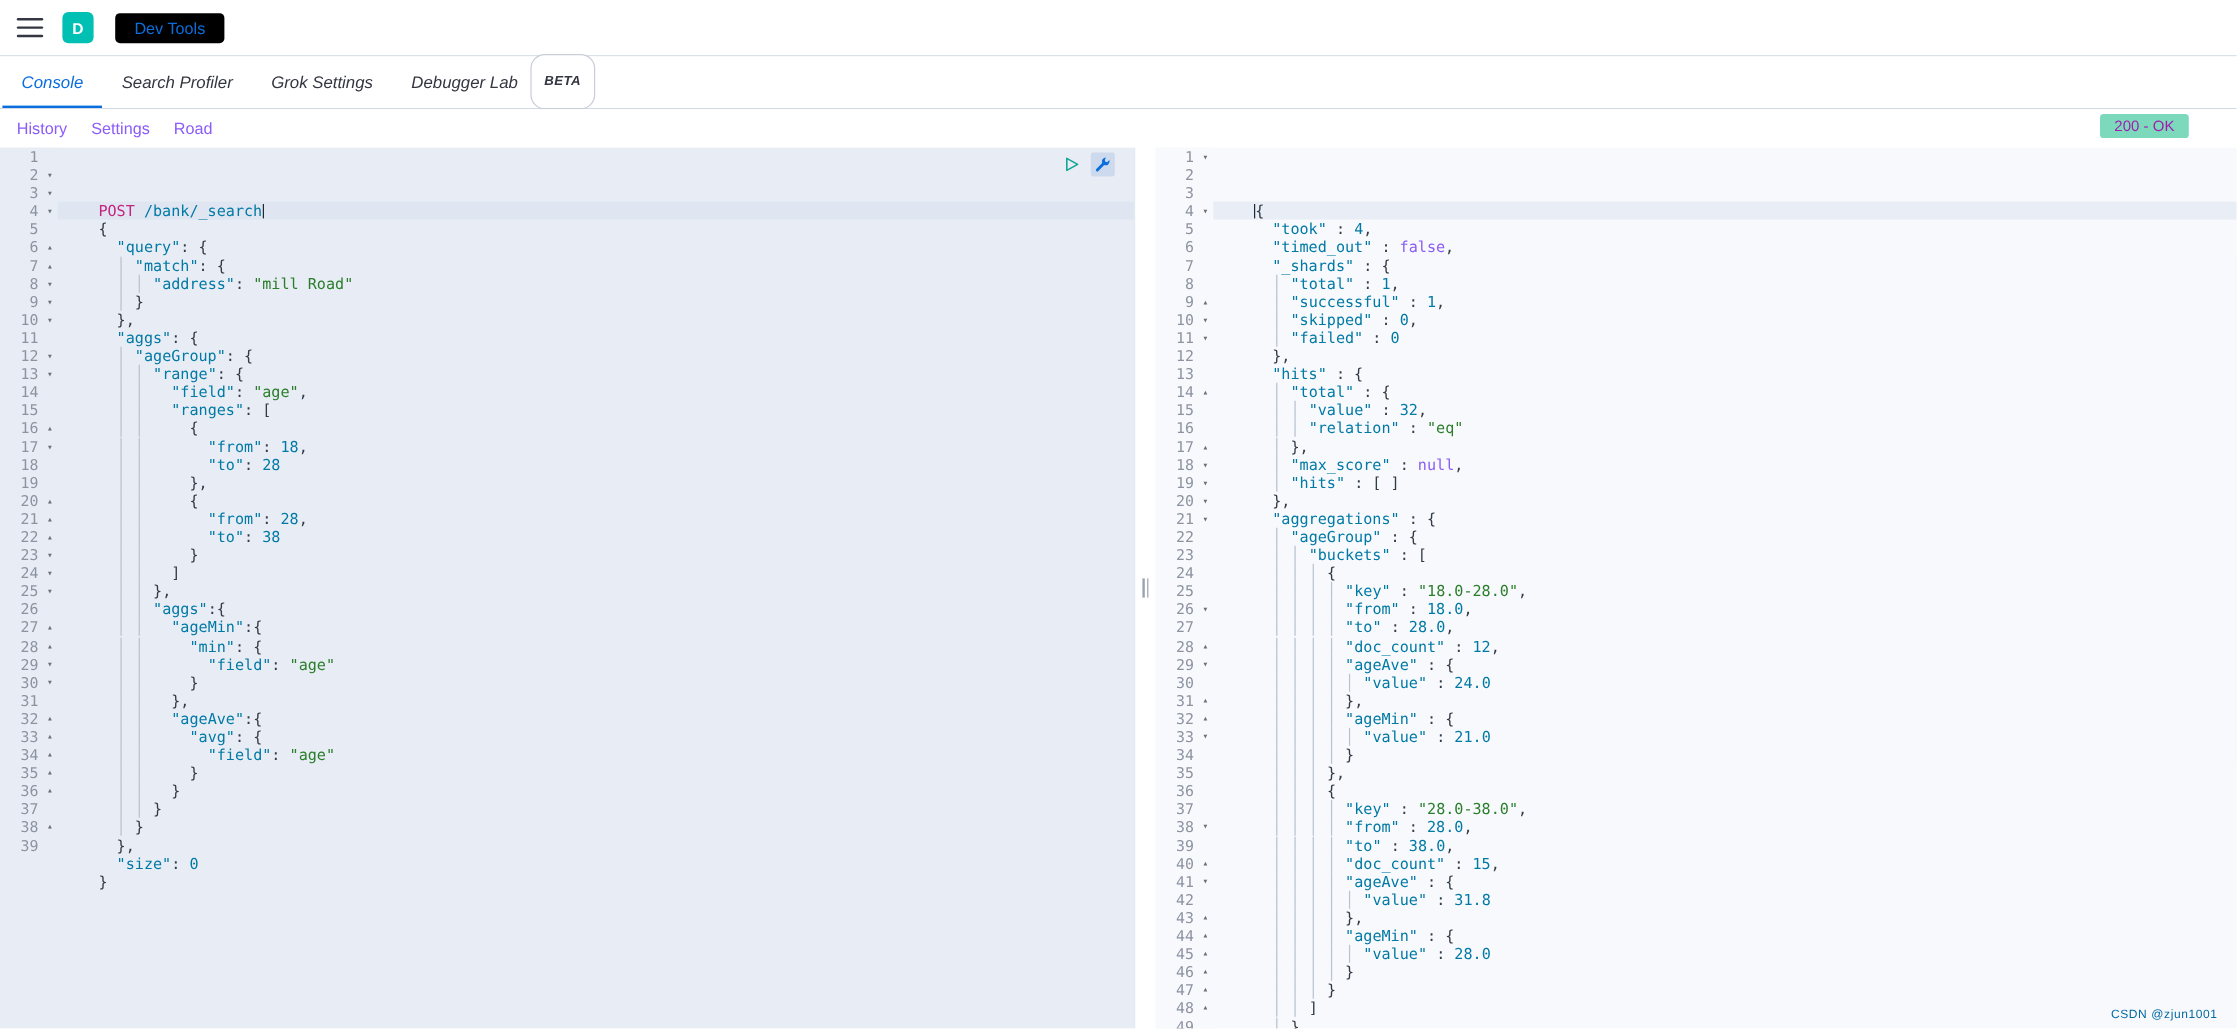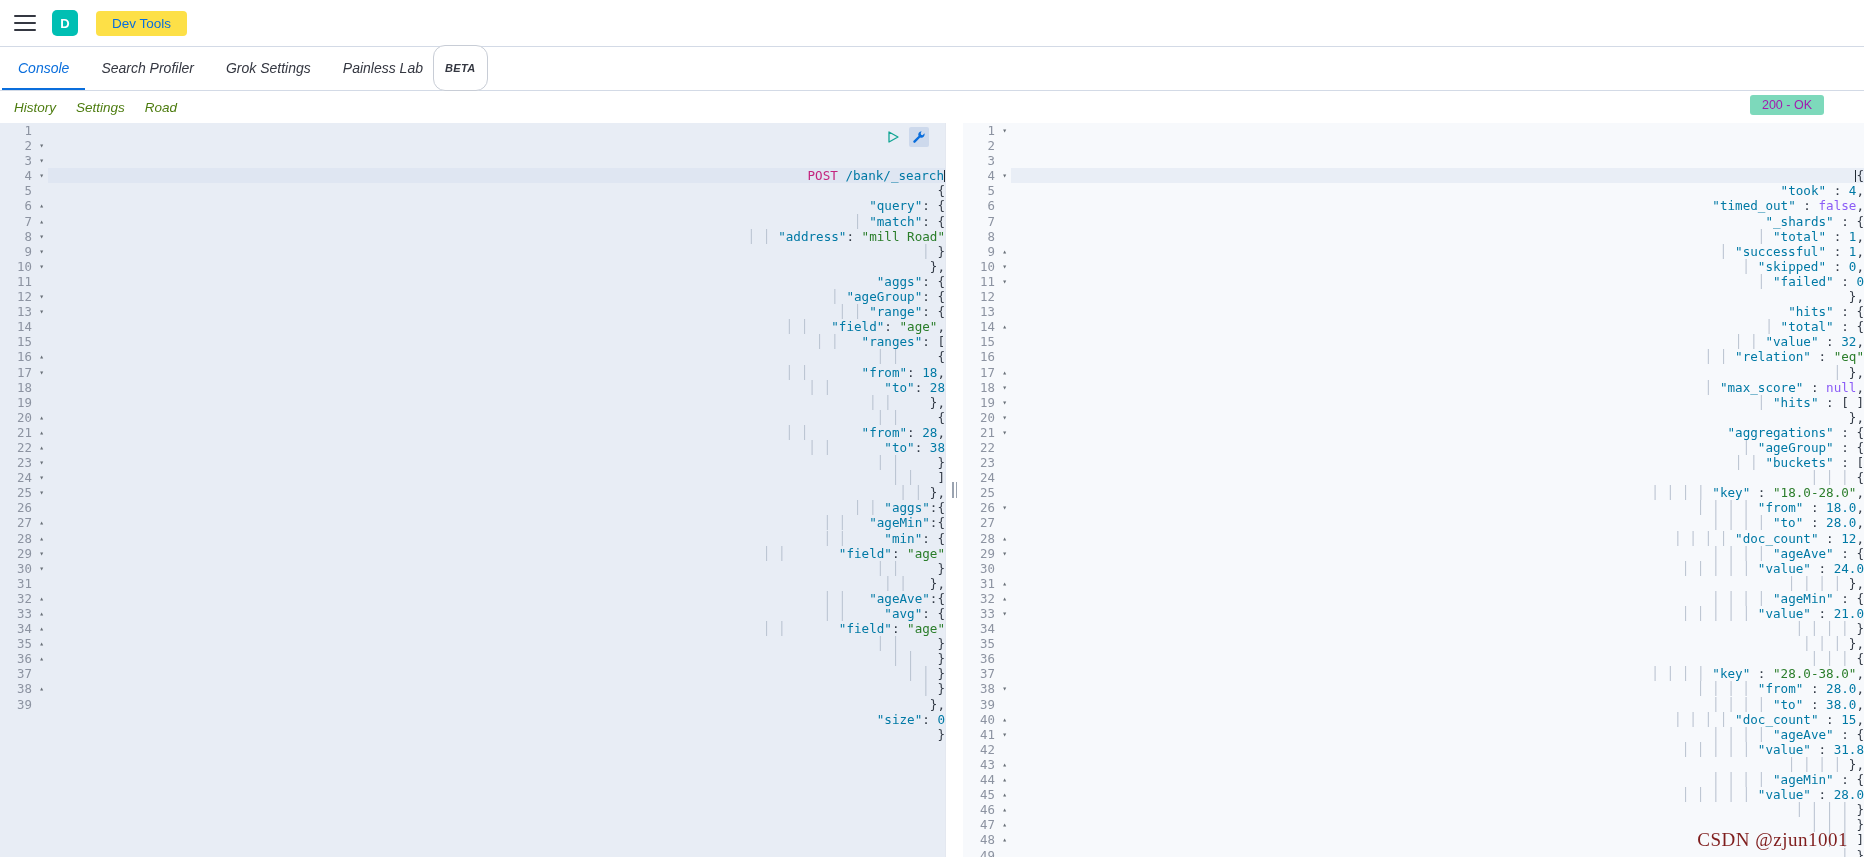--- a/index.html
+++ b/index.html
@@ -16,21 +16,21 @@
   }
   .hamburger { width: 22px; height: 16px; display: flex; flex-direction: column;
     justify-content: space-between; margin-left: 4px; margin-right: 16px; cursor: pointer; }
   .hamburger span { display: block; height: 2px; background: #343741; border-radius: 1px; }
   .app-avatar {
     width: 26px; height: 26px; border-radius: 5px; background: #00bfb3;
     color: #fff; font-size: 13px; font-weight: 700;
     display: flex; align-items: center; justify-content: center; margin-right: 18px;
   }
   .breadcrumb-pill {
-    background: #fde047; color: #0a6edc; font-size: 13.5px;
+    background: #000000; color: #0a6edc; font-size: 13.5px;
     padding: 5px 16px; border-radius: 4px; cursor: pointer;
   }
   
   .tabstrip {
     height: 44px; display: flex; align-items: stretch;
     border-bottom: 1px solid #d3dae6; padding-left: 2px; background: #fff;
   }
   .tab {
     display: flex; align-items: center; padding: 0 16px;
     font-size: 14px; color: #343741; cursor: pointer;
@@ -40,21 +40,21 @@
   .beta-badge {
     margin-left: 10px; font-size: 11px; font-weight: 700; letter-spacing: .4px;
     color: #343741; border: 1px solid #c8cdd6; border-radius: 12px;
     padding: 16px 11px; background: #fff;
   }
   
   .subbar {
     height: 32px; display: flex; align-items: center;
     padding-left: 4px; font-size: 13.5px; position: relative; background: #fff;
   }
-  .subbar a { color: #4d7c0f; text-decoration: none; padding: 0 10px; cursor: pointer; font-style: italic; }
+  .subbar a { color: #8b5cf6; text-decoration: none; padding: 0 10px; cursor: pointer; }
   .status-badge {
     position: absolute; right: 40px; top: 4px;
     background: #7dd9bb; color: #a21caf; font-size: 12.5px;
     padding: 3px 12px; border-radius: 3px; font-weight: 400;
   }
   
   .workspace { display: flex; height: 734px; position: relative; }
   .pane { position: relative; overflow: hidden; }
   .pane-req { width: 945px; background: #e8edf5; }
   .splitter {
@@ -76,21 +76,21 @@
     text-align: right; color: #8c93a1;
     font-family: "DejaVu Sans Mono", "Liberation Mono", monospace;
     font-size: 12.4px; line-height: 15.1px;
   }
   .pane-req .gutter { background: #e8edf5; }
   .pane-res .gutter { background: #f7f9fc; }
   .gutter .ln { padding-right: 16px; position: relative; height: 15.1px; }
   .gutter .ln .fold {
     position: absolute; right: 4px; top: 0; font-size: 8px; color: #6a7179; line-height: 15.1px;
   }
-  .lines { margin-left: 76px; padding-left: 6px; text-align: right; }
+  .lines { margin-left: 76px; padding-left: 6px; }
   .line { height: 15.1px; white-space: pre; }
   .line.hl { background: #dfe6f2; margin-left: -54px; padding-left: 54px; }
   .pane-res .line.hl { background: #e9eef6; margin-left: -54px; padding-left: 54px; }
 
   
   .k  { color: #0079a5; }          
   .s  { color: #2a7d2a; }          
   .n  { color: #0079a5; }          
   .b  { color: #8b5cf6; }          
   .p  { color: #333b47; }          
@@ -103,22 +103,22 @@
     background: #1f2933; vertical-align: -2px;
   }
   .editor-actions {
     position: absolute; top: 4px; right: 16px;
     display: flex; align-items: center; gap: 6px;
   }
   .act { width: 20px; height: 20px; display:flex; align-items:center; justify-content:center; cursor:pointer; }
   .act.sel { background: #cdd9ec; border-radius: 2px; }
   .watermark {
     position: absolute; right: 16px; bottom: 6px;
-    color: #7f1d1d; font-size: 19px; letter-spacing: .5px;
-    font-family: Liberation Serif, serif;
+    color: #0369a1; font-size: 10px; letter-spacing: .5px;
+    font-family: Liberation Sans, sans-serif;
   }
   .res-scrollbar {
     position: absolute; right: 0; top: 0; width: 5px; height: 100%;
     background: transparent;
   }
 </style>
 </head>
 <body>
 
 <div class="globalnav">
@@ -135,21 +135,21 @@
   <div class="tab active">
     <span>Console</span>
   </div>
   <div class="tab">
     <span>Search Profiler</span>
   </div>
   <div class="tab">
     <span>Grok Settings</span>
   </div>
   <div class="tab">
-    <span>Painless Lab</span>
+    <span>Debugger Lab</span>
     <span class="beta-badge">BETA</span>
   </div>
 </div>
 
 <div class="subbar">
   <a>History</a>
   <a>Settings</a>
   <a>Road</a>
   <div class="status-badge">200 - OK</div>
 </div>

